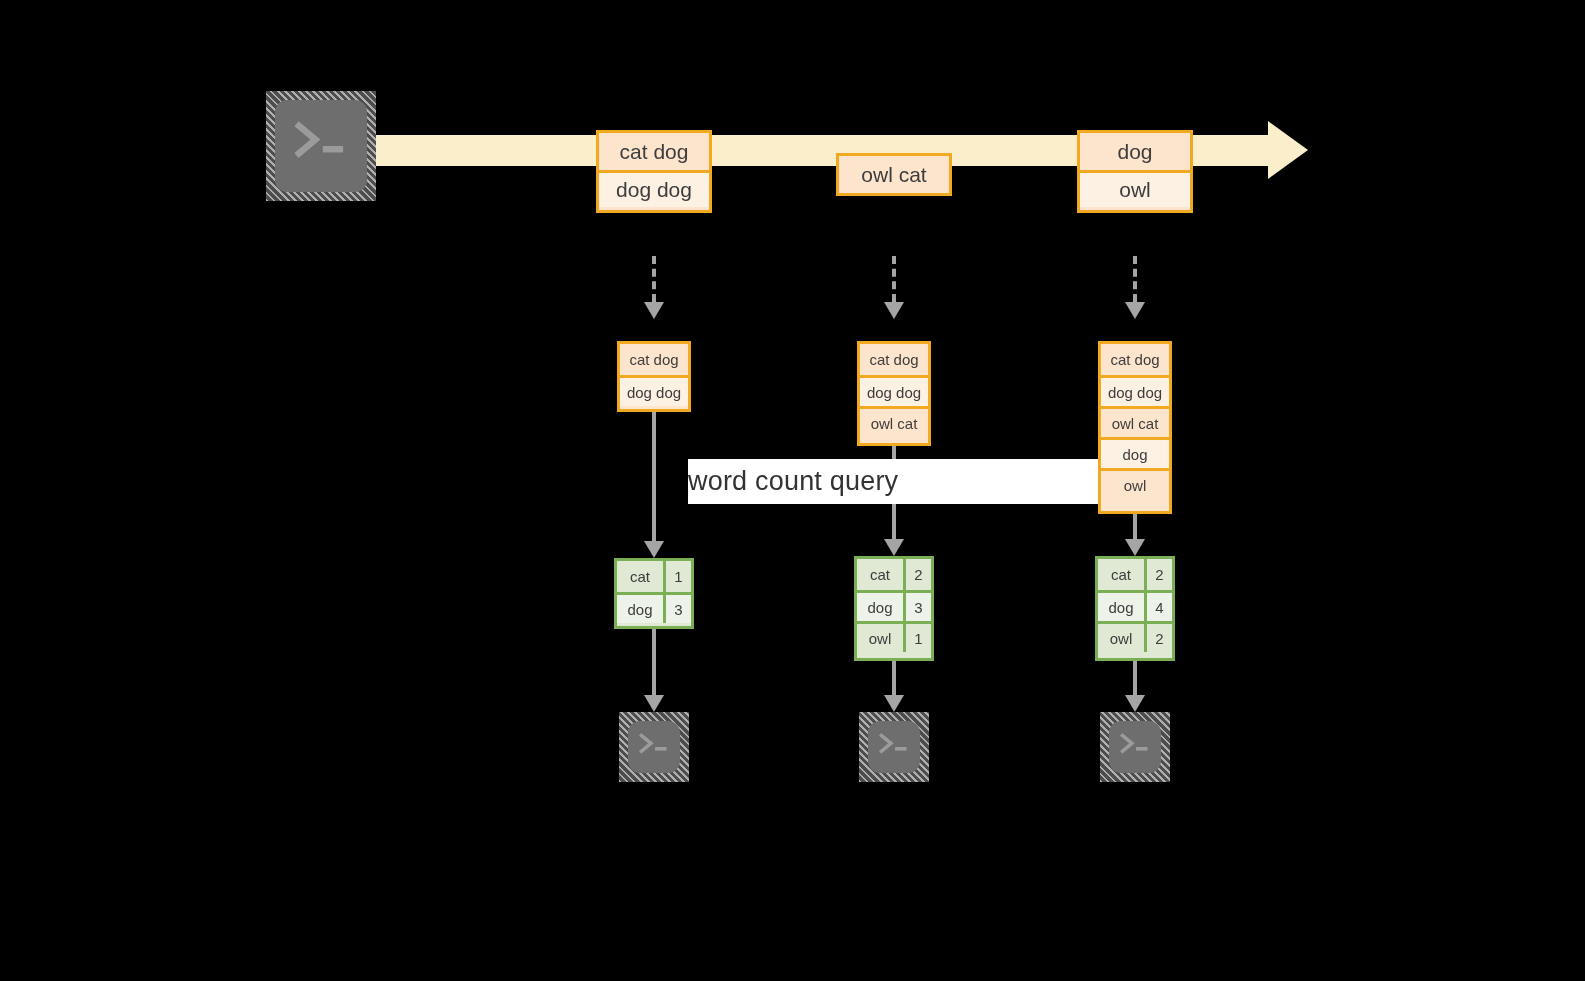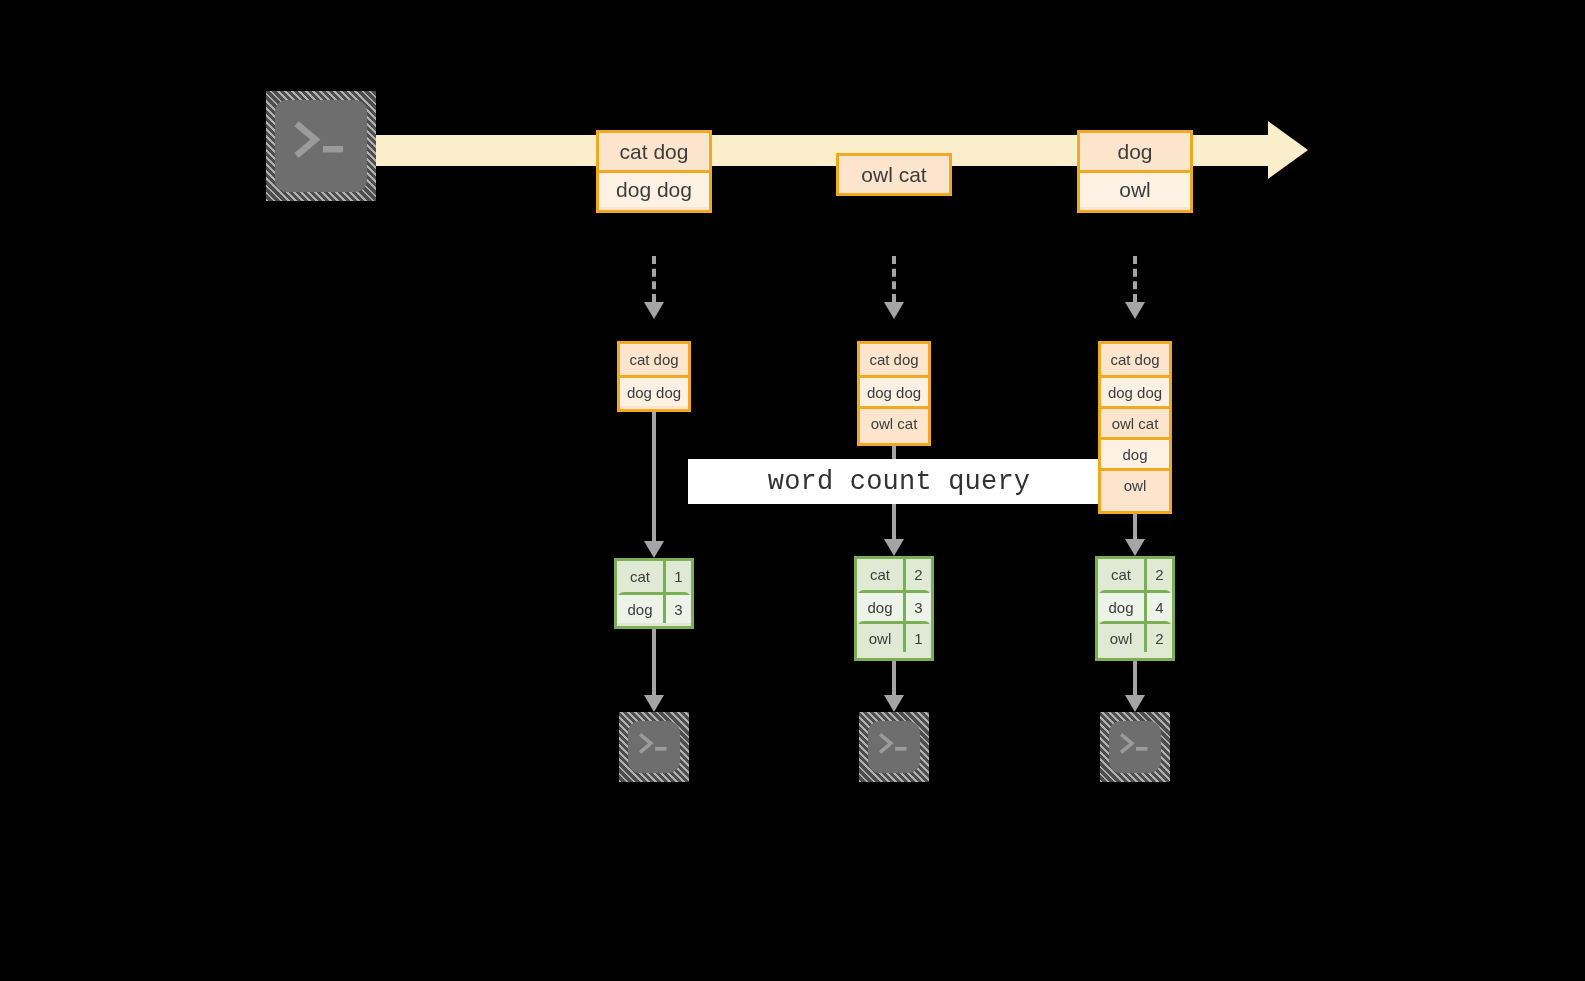--- a/index.html
+++ b/index.html
@@ -83,21 +83,20 @@
   .gbox {
     position: absolute;
     box-sizing: border-box;
     border: 3px solid #7aaf55;
     background: #dfe9d4;
   }
   .grow {
     display: flex;
     height: 31px;
     box-sizing: border-box;
-    border-radius: 7px;
   }
   .grow + .grow { border-top: 3px solid #7aaf55; }
   .gcell {
     box-sizing: border-box;
     display: flex;
     align-items: center;
     justify-content: center;
     font-size: 15px;
     color: #3d3d3d;
   }
@@ -124,22 +123,20 @@
     border-right: 10px solid transparent;
     border-top: 17px solid #a5a5a5;
   }
 
   
   .band {
     position: absolute;
     background: #ffffff;
     display: flex;
     align-items: center;
-    justify-content: center;
-    font-family: Liberation Mono, monospace;
   }
   .band-label {
     font-size: 27px;
     color: #333333;
     white-space: nowrap;
     letter-spacing: 0.2px;
   }
 </style>
 </head>
 <body>

